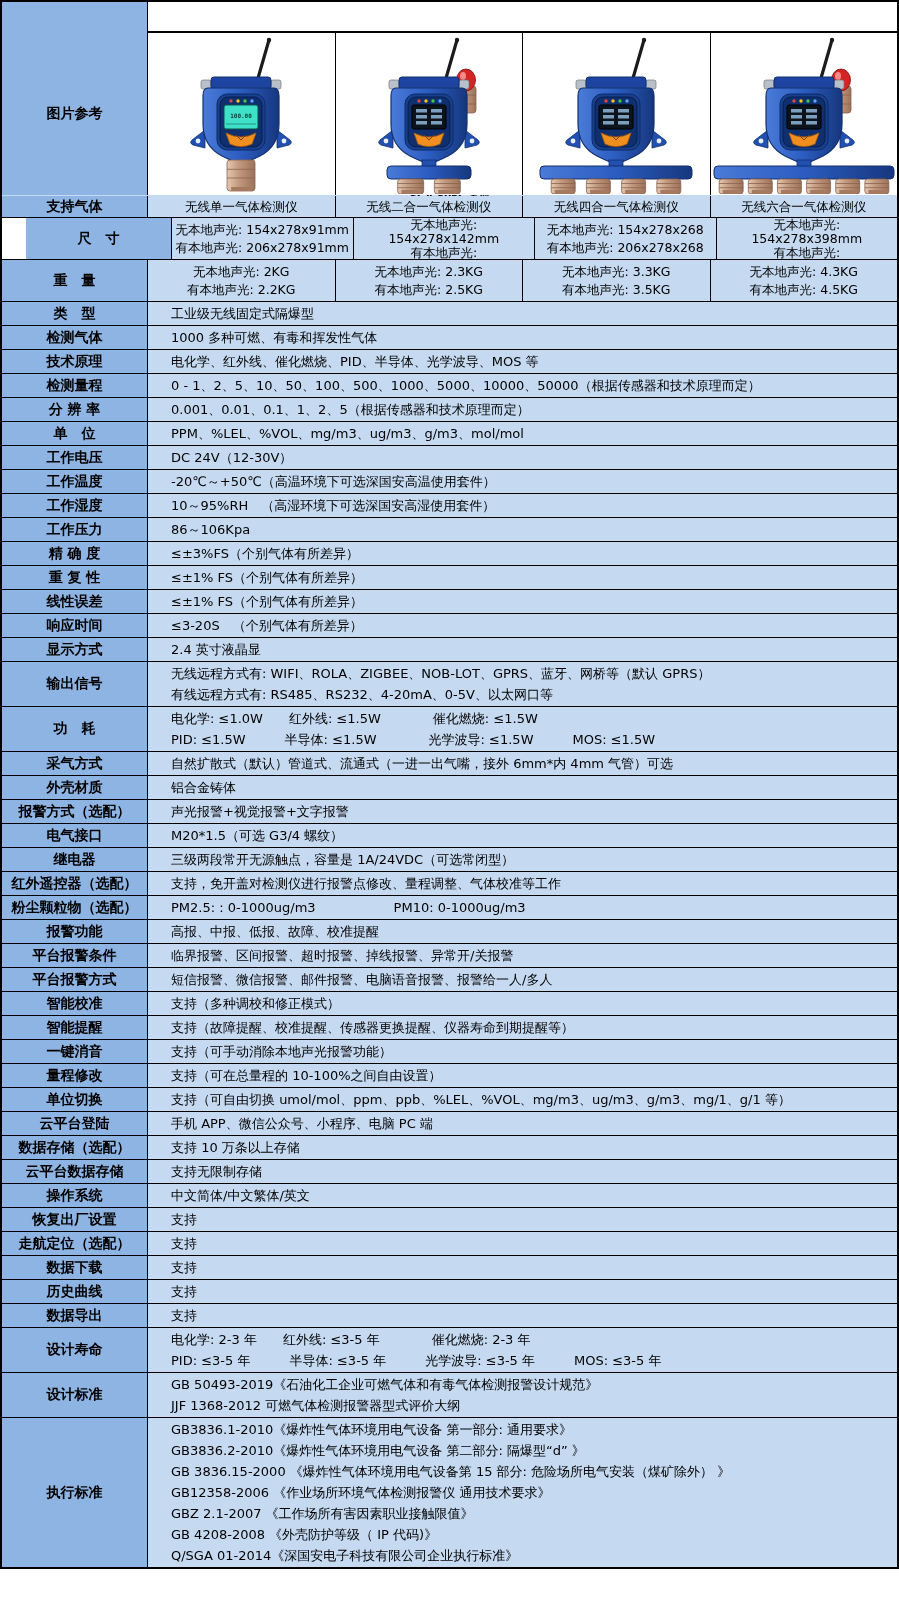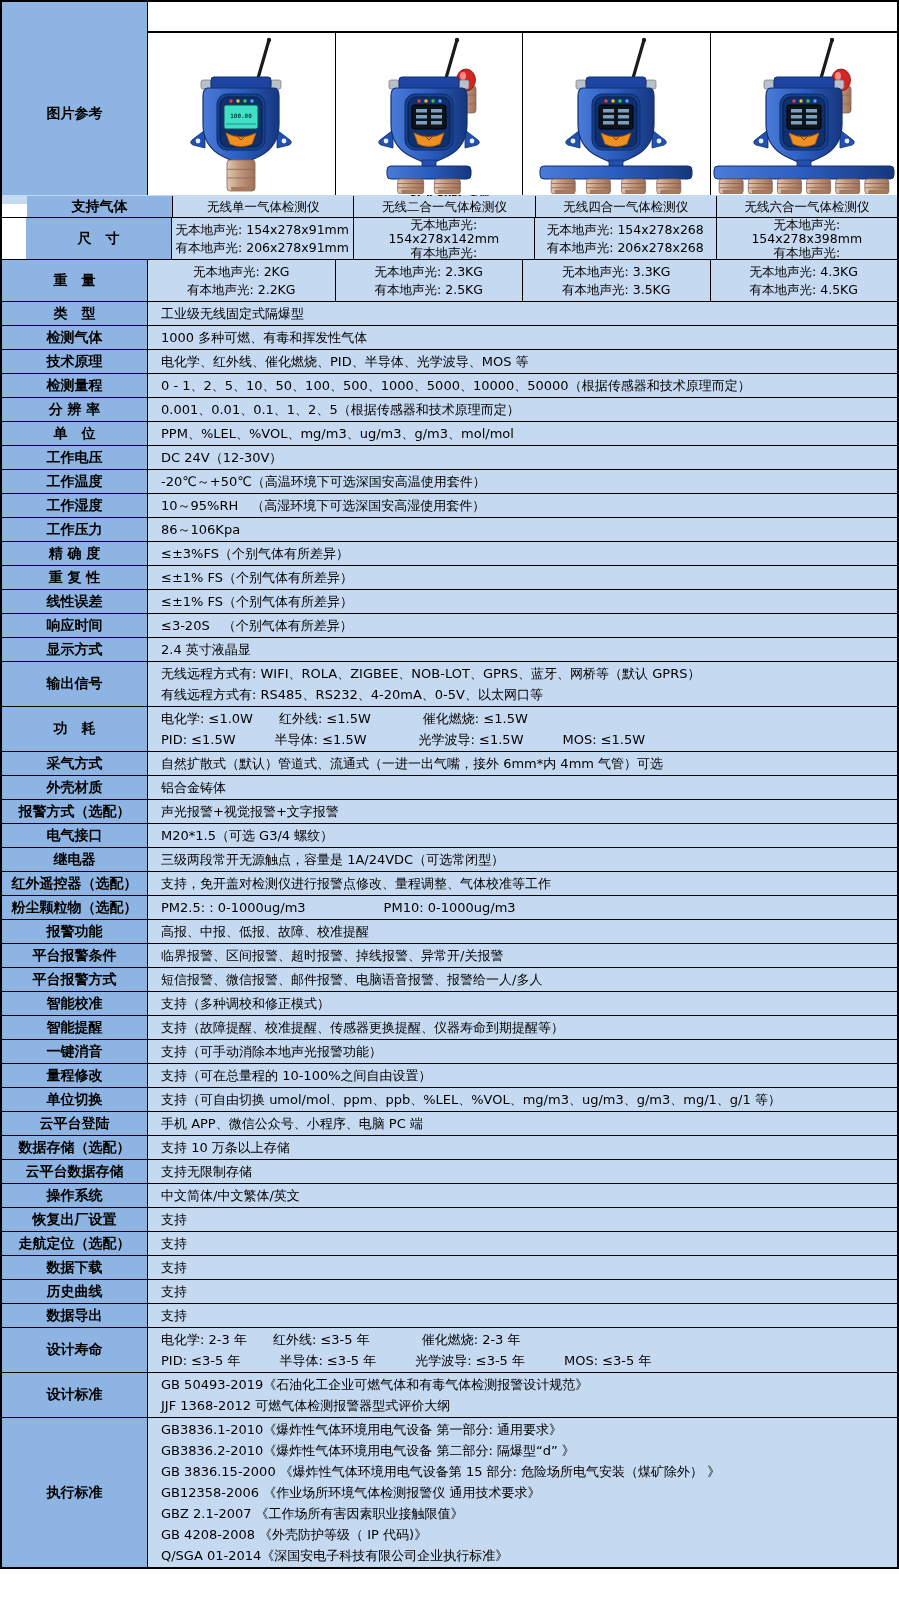--- a/index.html
+++ b/index.html
@@ -28,33 +28,33 @@
     font-weight:bold;font-size:10px;
   }
   .header-row .model-cell:last-child{border-right:none;}
   .image-row{height:162px;border-radius:17px;}
   .product-cell{
     flex:1;background:#ffffff;border-right:1px solid #000;
     display:flex;align-items:center;justify-content:center;overflow:hidden;
   }
   .product-cell:last-child{border-right:none;}
   .product-cell svg{display:block;}
-  .support-row{height:21px;padding-left:25px;}
+  .support-row{height:21px;}
   .size-row{height:41px;padding-left:24px;}
   .weight-row{height:41px;}
   .center-cell{
     flex:1;background:#C5D9F1;border-right:1px solid #000;
     display:flex;flex-direction:column;align-items:center;justify-content:space-evenly;
     font-size:12.5px;font-weight:500;text-align:center;line-height:1.1;
   }
   .center-cell:last-child{border-right:none;}
   .value-cell{
     flex:1;background:#C5D9F1;
     display:flex;flex-direction:column;justify-content:center;
-    padding:1px 6px 1px 13px;box-sizing:border-box;
+    padding:1px 6px 1px 23px;box-sizing:border-box;
     font-size:13px;
   }
   .value-line{line-height:21px;white-space:pre-wrap;}
   .spec-row{min-height:21px;}
 </style>
 </head>
 <body>
 
 <div class="spec-table">
 

